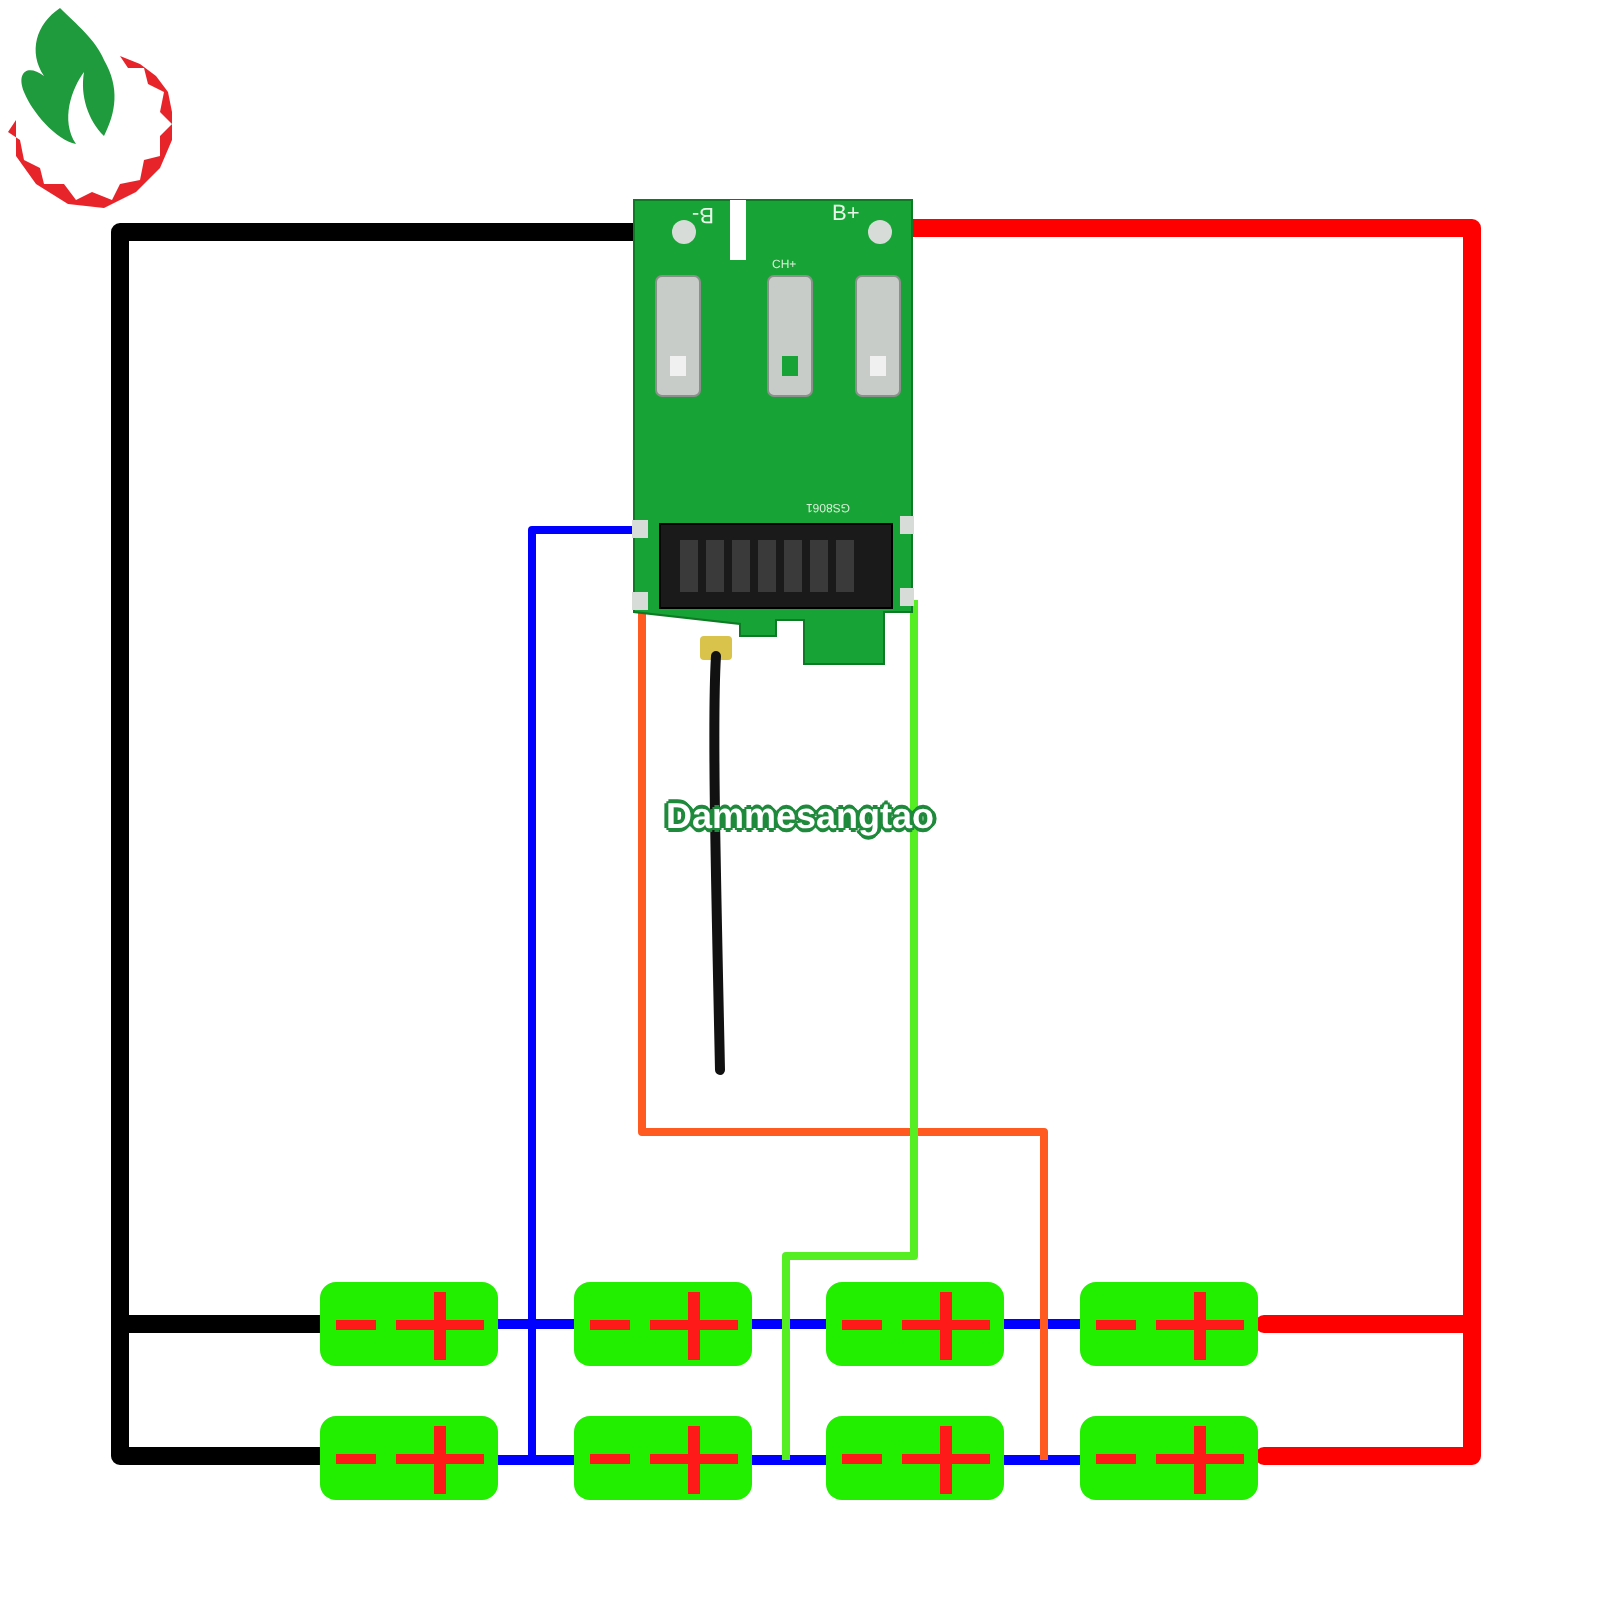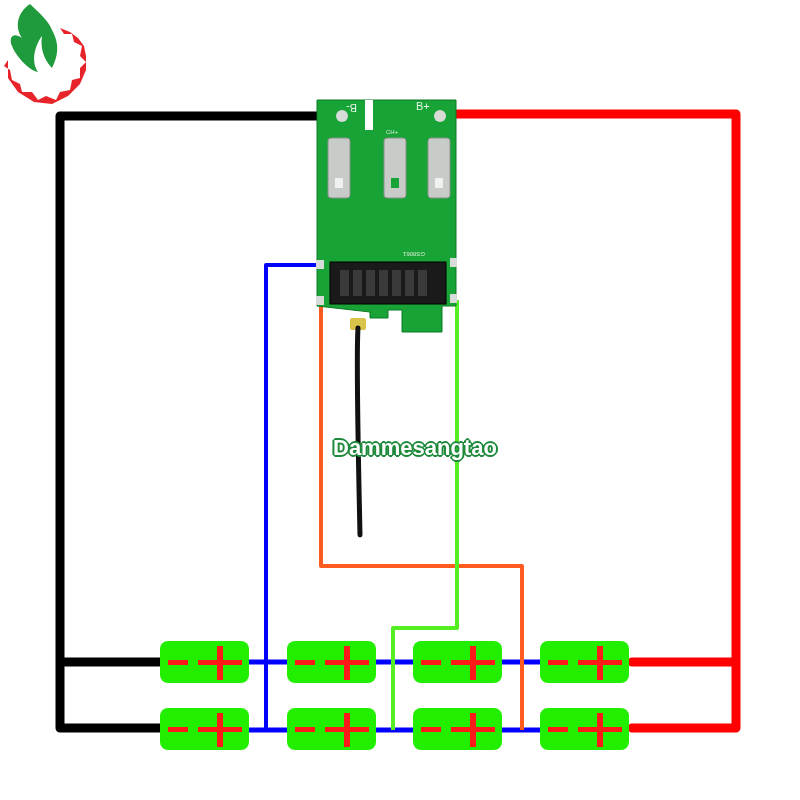--- a/index.html
+++ b/index.html
@@ -1,27 +1,26 @@
 <!DOCTYPE html>
 <html><head>
 <meta charset="utf-8">
 <style>
   html, body { margin: 0; padding: 0; background: #ffffff; }
   body { width: 800px; height: 800px; position: relative; overflow: hidden; font-family: "Liberation Sans", sans-serif; }
   svg { position: absolute; left: 0; top: 0; }
   .watermark {
     position: absolute; left: 333px; top: 398px;
-    font-family: "Liberation Sans", sans-serif; font-weight: bold; font-size: 22px;
+    font-family: "Liberation Sans", sans-serif; font-weight: bold; font-size: 18px;
     color: #ffffff; letter-spacing: 0px;
     -webkit-text-stroke: 0;
     text-shadow:
       1px 0 0 #1f8a3c, -1px 0 0 #1f8a3c, 0 1px 0 #1f8a3c, 0 -1px 0 #1f8a3c,
       1px 1px 0 #1f8a3c, -1px -1px 0 #1f8a3c, 1px -1px 0 #1f8a3c, -1px 1px 0 #1f8a3c,
       2px 0 0 #1f8a3c, -2px 0 0 #1f8a3c, 0 2px 0 #1f8a3c, 0 -2px 0 #1f8a3c;
-    margin-top: 37px;
   }
   .pcb-label { font-family: "Liberation Sans", sans-serif; font-size: 11px; fill: #eaf5ea; }
   .pcb-small { font-family: "Liberation Sans", sans-serif; font-size: 6px; fill: #d8efd8; }
 </style>
 </head>
 <body>
 
 <svg width="800" height="800" viewBox="0 0 800 800">
 
   <g>

